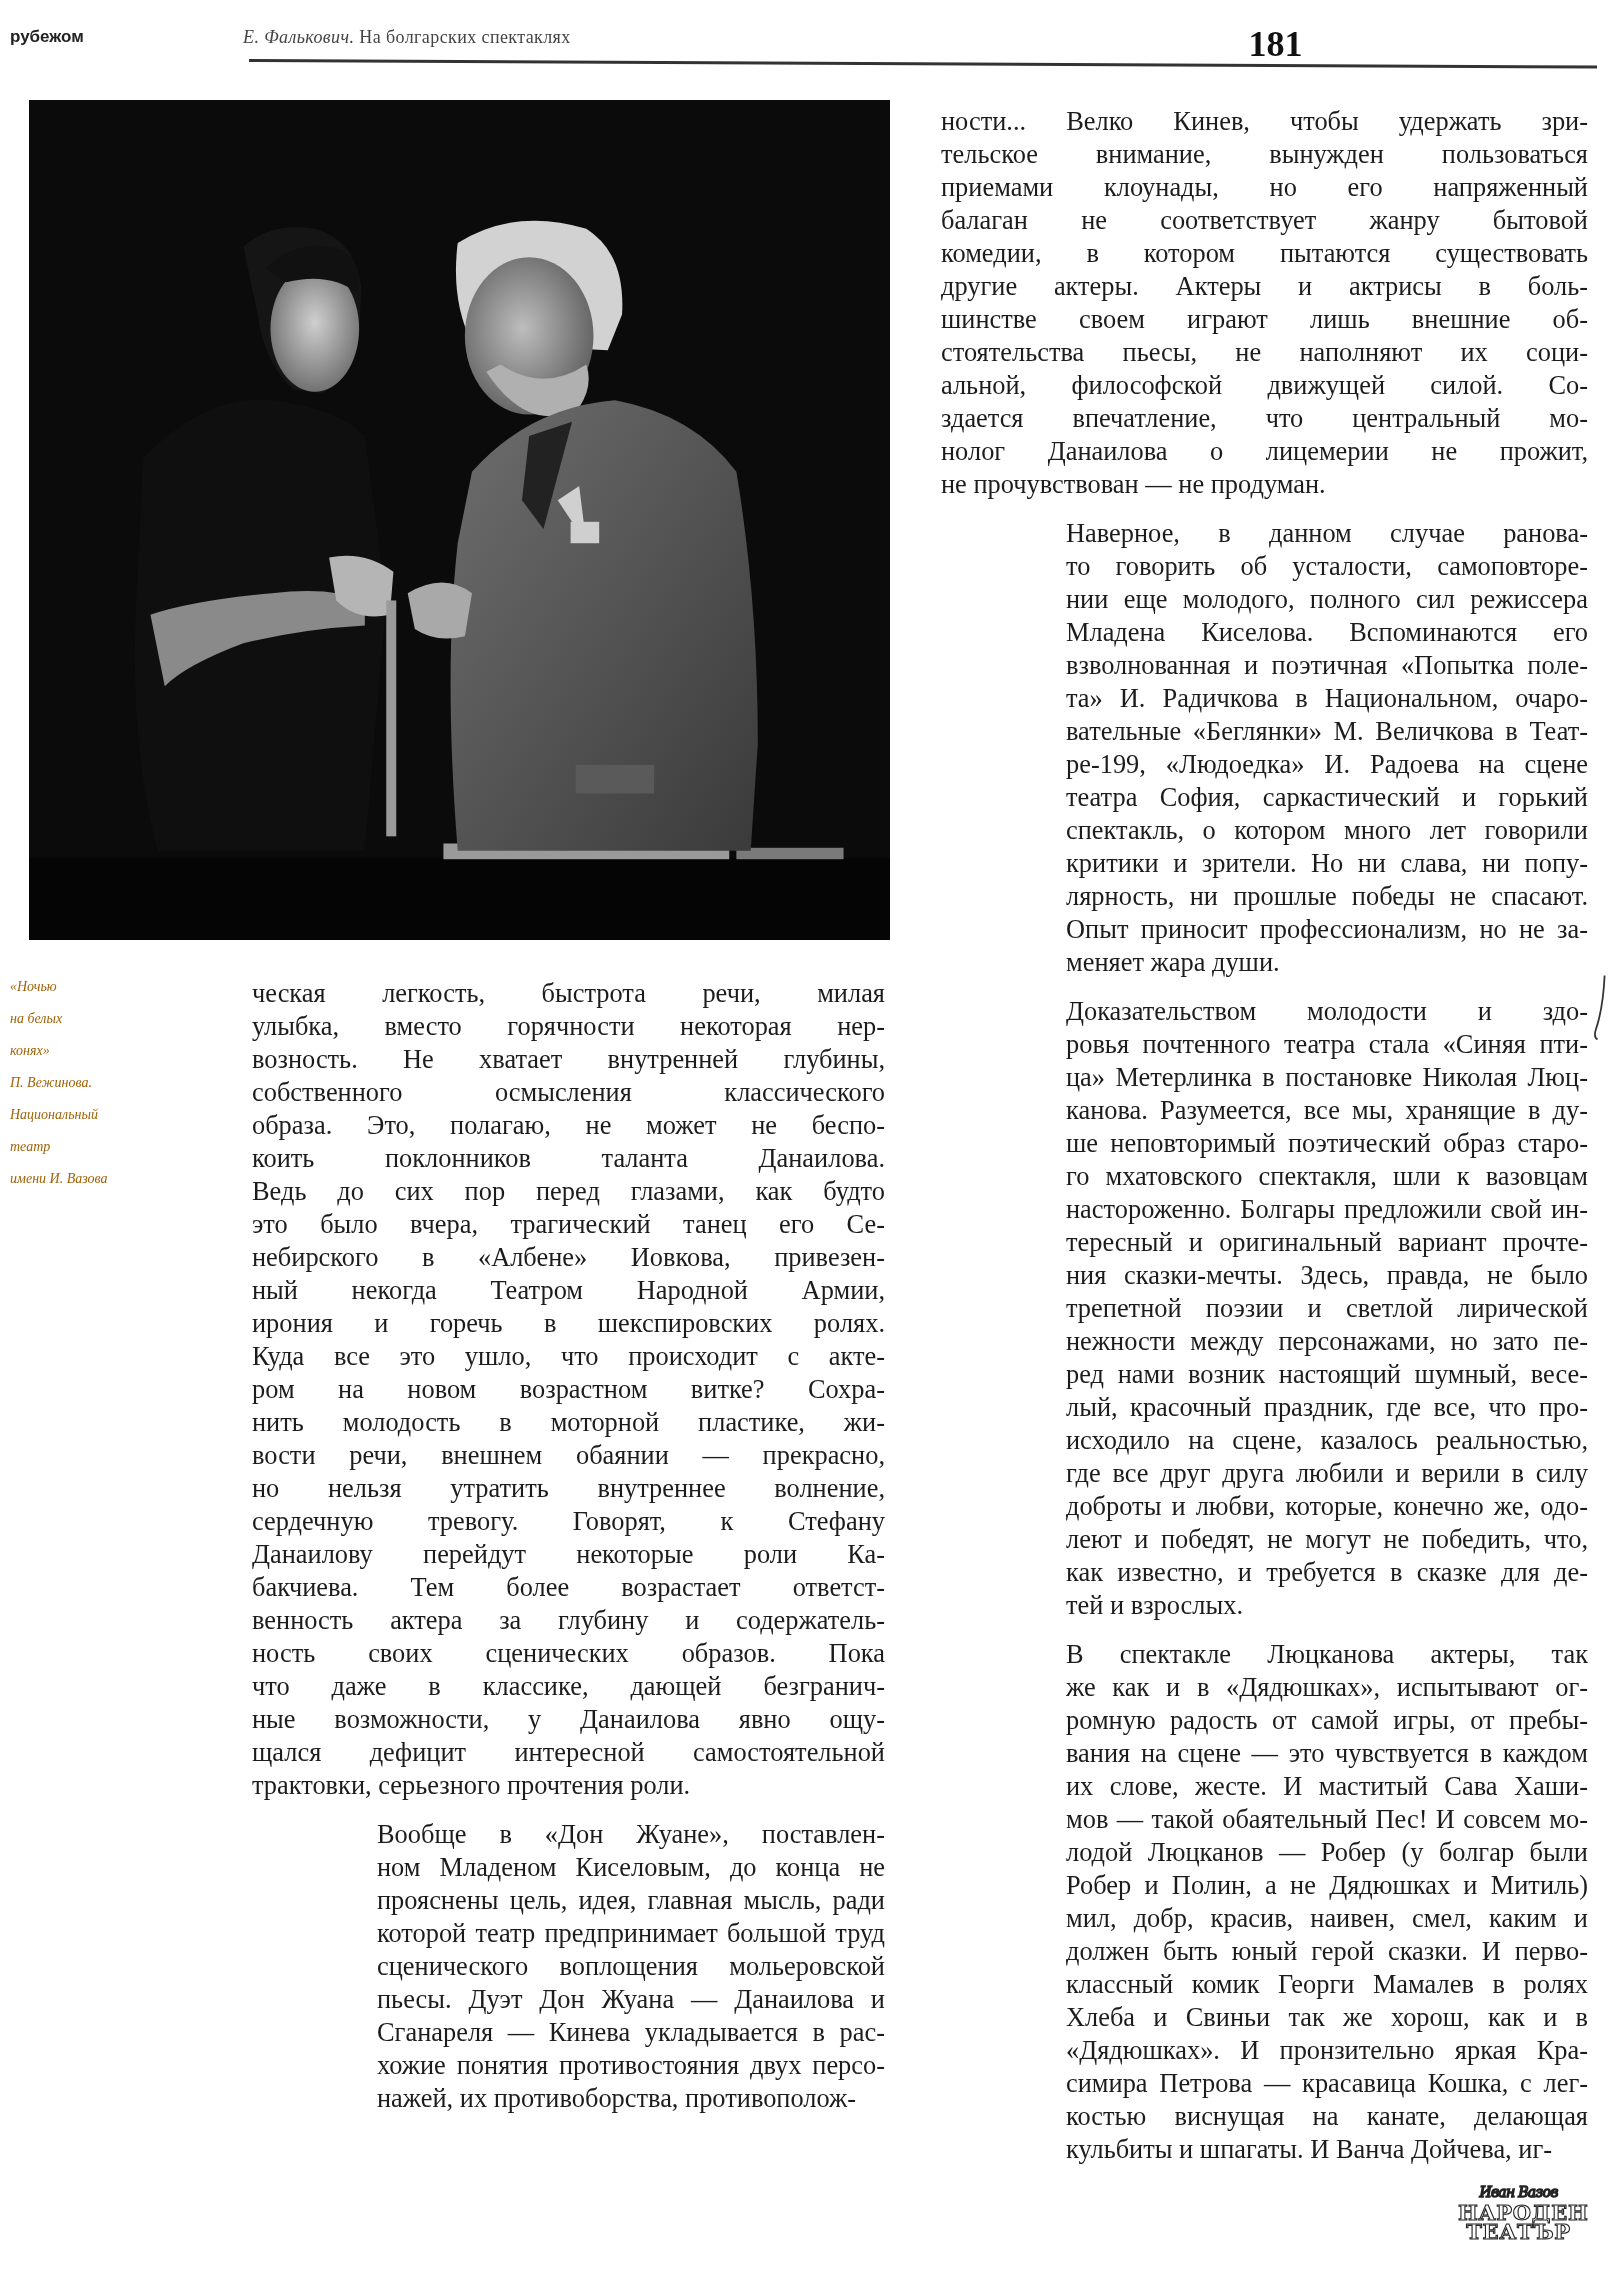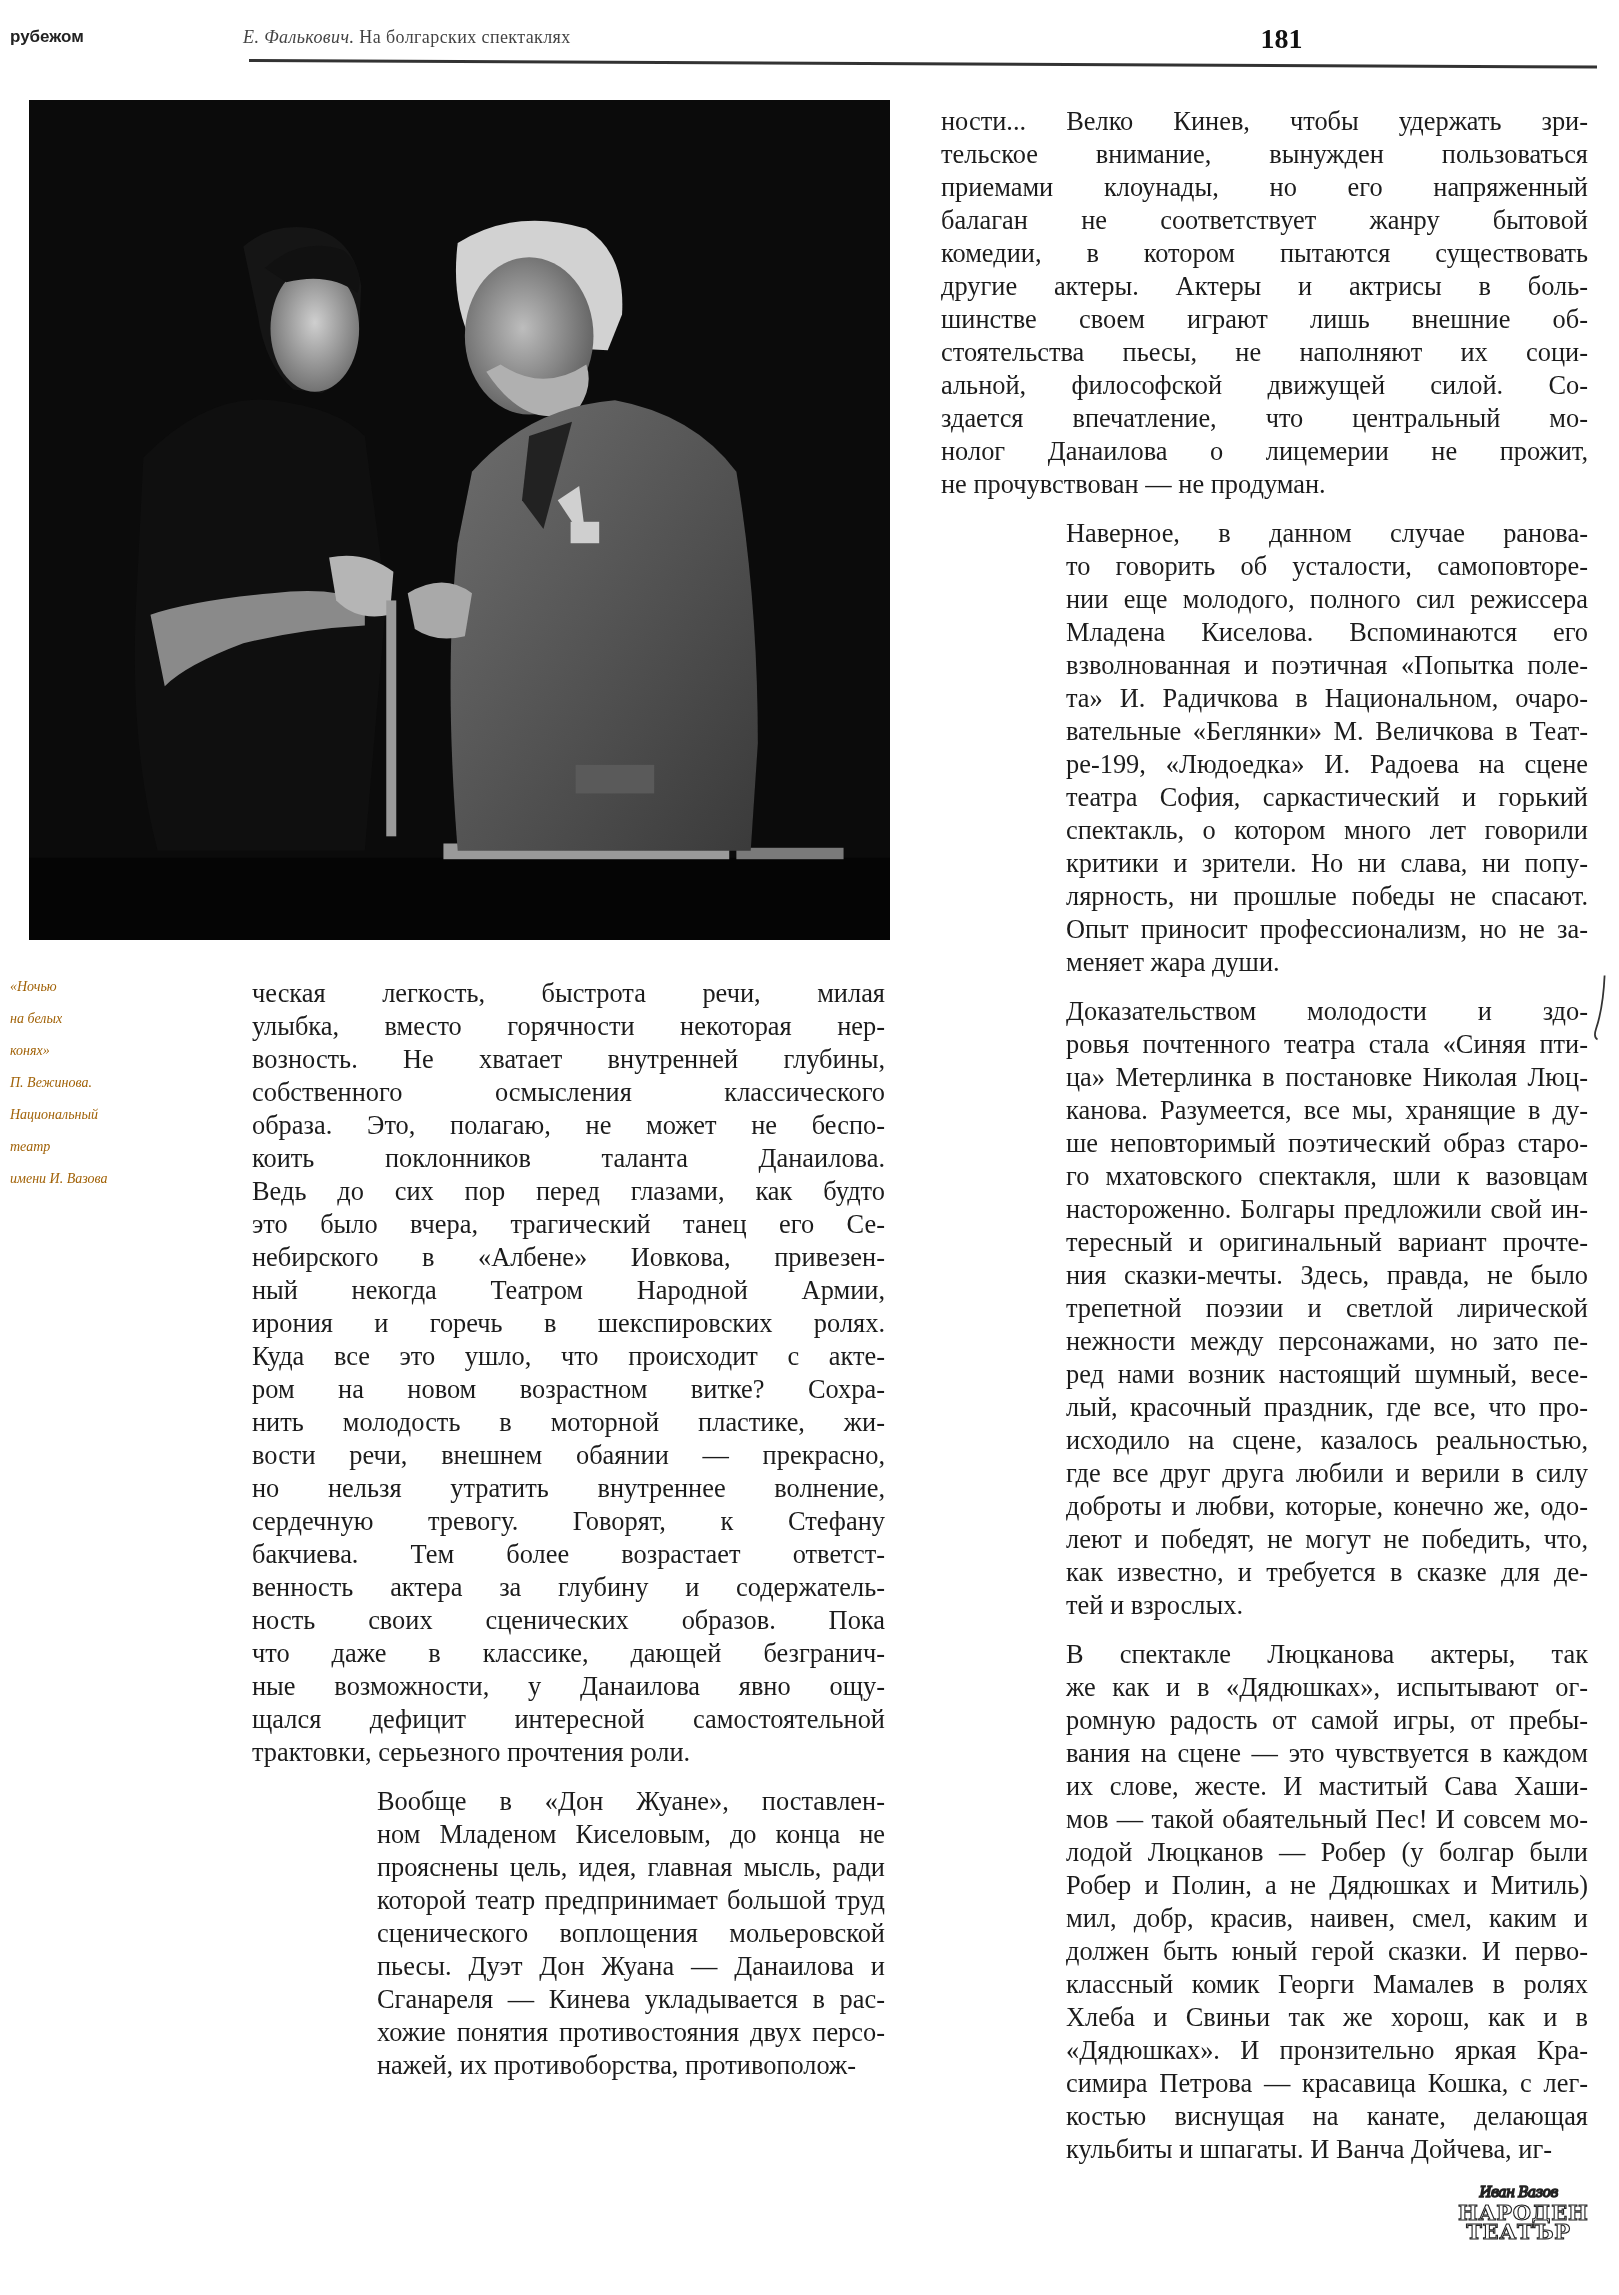--- a/index.html
+++ b/index.html
@@ -15,21 +15,21 @@
     font-family: "Liberation Sans", "DejaVu Sans", sans-serif;
     font-weight: bold; font-size: 17px; letter-spacing: 0px; color: #222;
   }
   .running-title {
     position: absolute; left: 243px; top: 27px;
     font-size: 18px; color: #444; letter-spacing: 0.4px;
   }
   .running-title .author { font-style: italic; }
   .page-number {
     position: absolute; right: 21.4px; top: 23px;
-    font-weight: bold; font-size: 28px; color: #111;
+    font-weight: bold; font-size: 36px; color: #111;
   }
   .header-rule {
     position: absolute; left: 249px; top: 59px; width: 1348px; height: 2.9px;
     background: #333; transform: rotate(0.28deg); transform-origin: left center;
   }
 
   .photo {
     position: absolute; left: 29px; top: 100px; width: 861px; height: 840px;
     background: #0b0b0b; overflow: hidden;
   }
@@ -151,20 +151,21 @@
       <span class="line">это было вчера, трагический танец его Се-</span>
       <span class="line">небирского в «Албене» Иовкова, привезен-</span>
       <span class="line">ный некогда Театром Народной Армии,</span>
       <span class="line">ирония и горечь в шекспировских ролях.</span>
       <span class="line">Куда все это ушло, что происходит с акте-</span>
       <span class="line">ром на новом возрастном витке? Сохра-</span>
       <span class="line">нить молодость в моторной пластике, жи-</span>
       <span class="line">вости речи, внешнем обаянии — прекрасно,</span>
       <span class="line">но нельзя утратить внутреннее волнение,</span>
       <span class="line">сердечную тревогу. Говорят, к Стефану</span>
+      <span class="line">Данаилову перейдут некоторые роли Ка-</span>
       <span class="line">бакчиева. Тем более возрастает ответст-</span>
       <span class="line">венность актера за глубину и содержатель-</span>
       <span class="line">ность своих сценических образов. Пока</span>
       <span class="line">что даже в классике, дающей безгранич-</span>
       <span class="line">ные возможности, у Данаилова явно ощу-</span>
       <span class="line">щался дефицит интересной самостоятельной</span>
       <span class="line last">трактовки, серьезного прочтения роли.</span>
     </p>
     <p class="indent">
       <span class="line">Вообще в «Дон Жуане», поставлен-</span>

